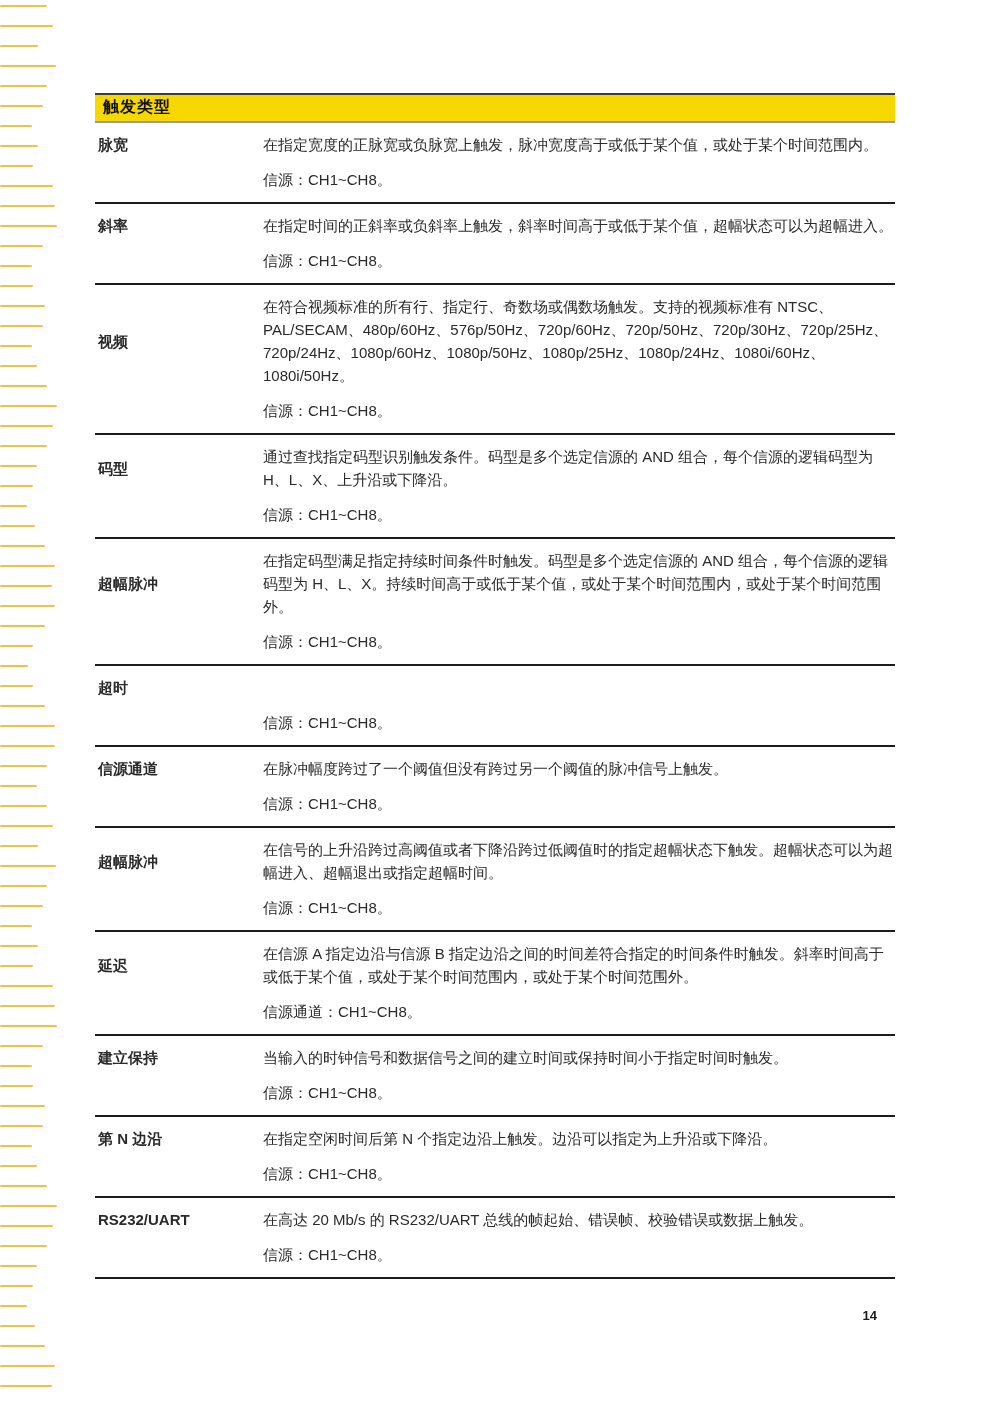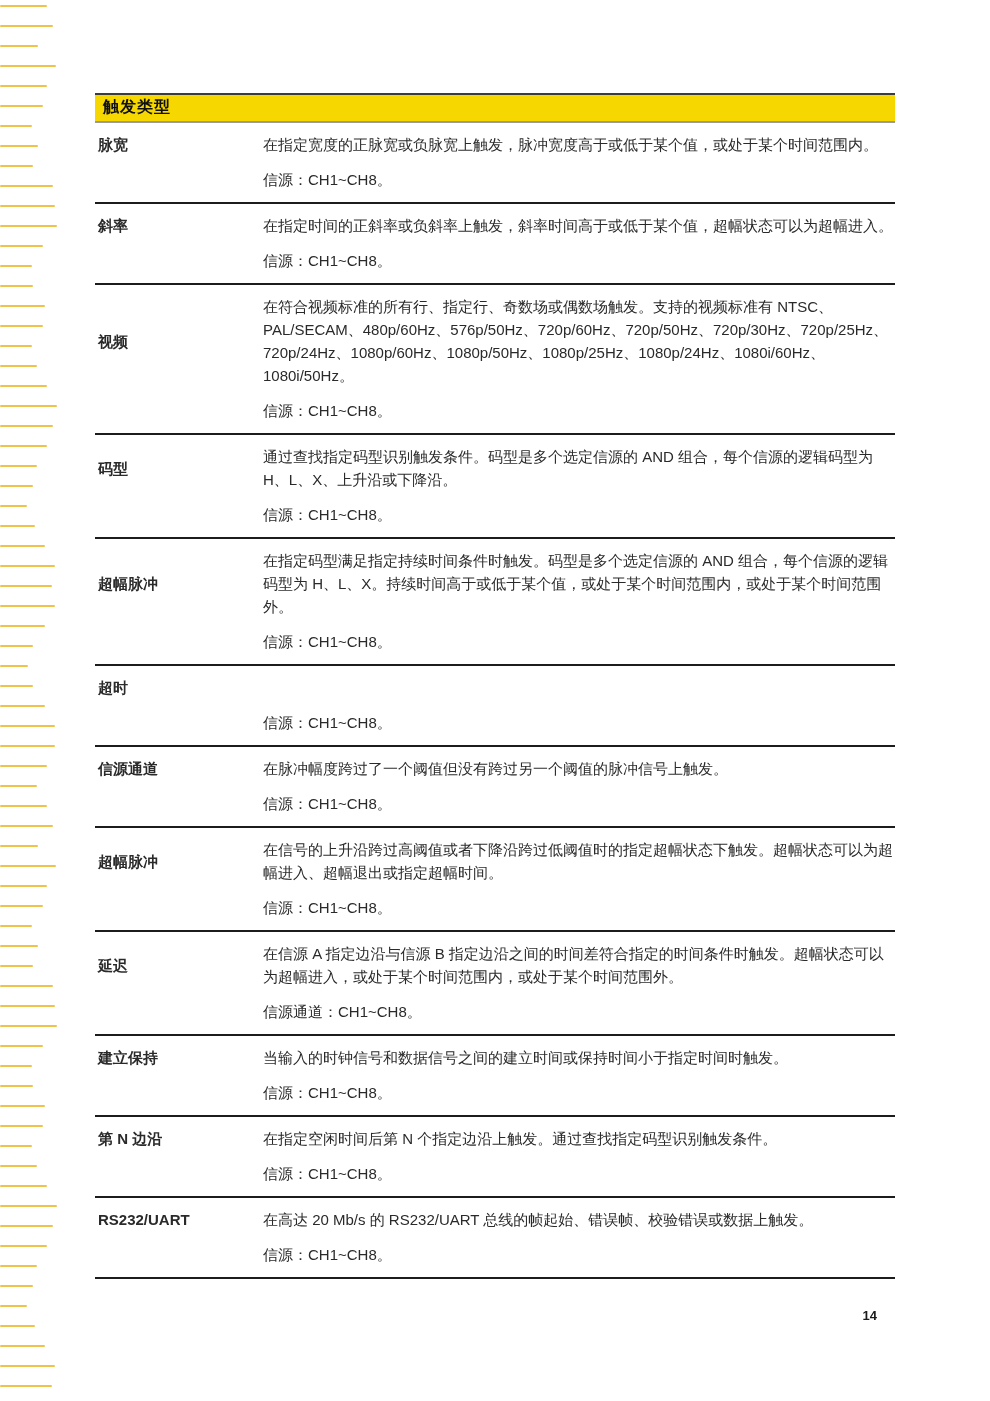--- a/index.html
+++ b/index.html
@@ -193,33 +193,33 @@
   </div>
 
   <div class="row">
     <div class="row-label">超幅脉冲</div>
     <div class="row-desc">在信号的上升沿跨过高阈值或者下降沿跨过低阈值时的指定超幅状态下触发。超幅状态可以为超幅进入、超幅退出或指定超幅时间。</div>
     <div class="row-src">信源：CH1~CH8。</div>
   </div>
 
   <div class="row">
     <div class="row-label">延迟</div>
-    <div class="row-desc">在信源 A 指定边沿与信源 B 指定边沿之间的时间差符合指定的时间条件时触发。超幅状态可以为超幅进入，或处于某个时间范围内，或处于某个时间范围外。</div>
+    <div class="row-desc">在信源 A 指定边沿与信源 B 指定边沿之间的时间差符合指定的时间条件时触发。斜率时间高于或低于某个值，或处于某个时间范围内，或处于某个时间范围外。</div>
     <div class="row-src">信源通道：CH1~CH8。</div>
   </div>
 
   <div class="row">
     <div class="row-label">建立保持</div>
     <div class="row-desc">当输入的时钟信号和数据信号之间的建立时间或保持时间小于指定时间时触发。</div>
     <div class="row-src">信源：CH1~CH8。</div>
   </div>
 
   <div class="row">
     <div class="row-label">第 N 边沿</div>
-    <div class="row-desc">在指定空闲时间后第 N 个指定边沿上触发。通过查找指定码型识别触发条件。</div>
+    <div class="row-desc">在指定空闲时间后第 N 个指定边沿上触发。边沿可以指定为上升沿或下降沿。</div>
     <div class="row-src">信源：CH1~CH8。</div>
   </div>
 
   <div class="row">
     <div class="row-label">RS232/UART</div>
     <div class="row-desc">在高达 20 Mb/s 的 RS232/UART 总线的帧起始、错误帧、校验错误或数据上触发。</div>
     <div class="row-src">信源：CH1~CH8。</div>
   </div>
 </div>
 </div>

